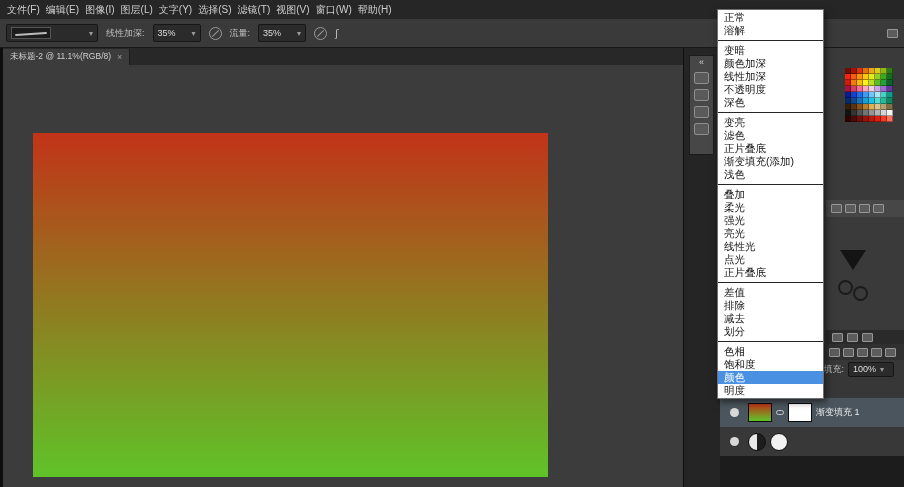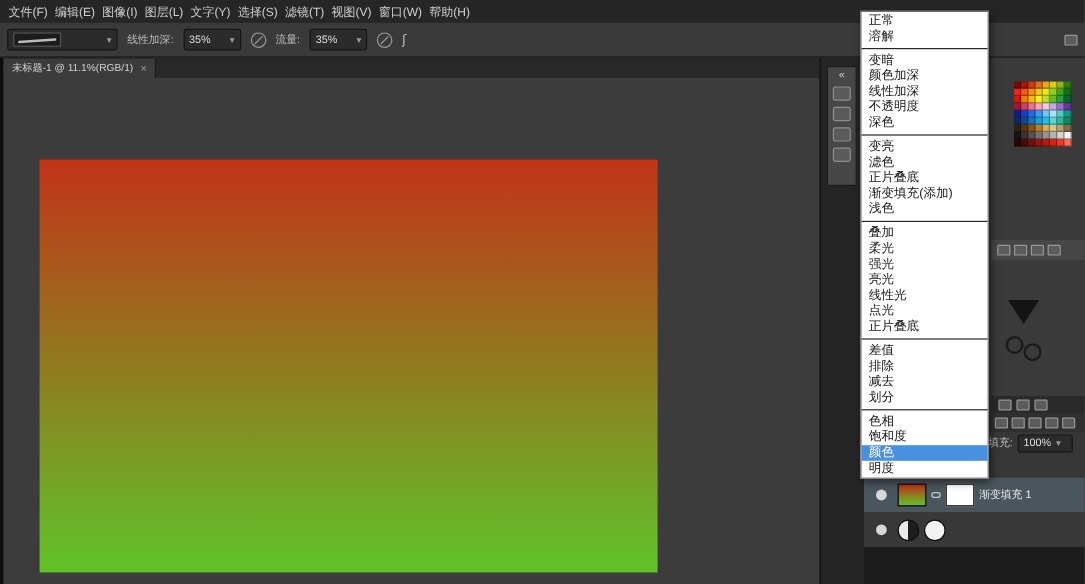--- a/index.html
+++ b/index.html
@@ -126,21 +126,21 @@
       <span>35%</span>
       <span class="arr">▾</span>
     </div>
     <span class="circle-icon"></span>
     <span class="curve-icon">ʃ</span>
     <span class="mini-icon right-push"></span>
   </div>
 
   <div class="abs tabstrip">
     <div class="tab">
-      <span>未标题-1 @ 11.1%(RGB/1)</span>
+      <span>未标题-2 @ 11.1%(RGB/8)</span>
       <span class="tabx">×</span>
     </div>
   </div>
 
   <div class="abs workspace"></div>
   <div class="abs canvas" style="background: linear-gradient(rgb(194, 51, 24), rgb(95, 195, 40));"></div>
 
   <div class="abs gapstrip"></div>
   <div class="abs dockstrip">
     <span class="dock-collapse">«</span>

